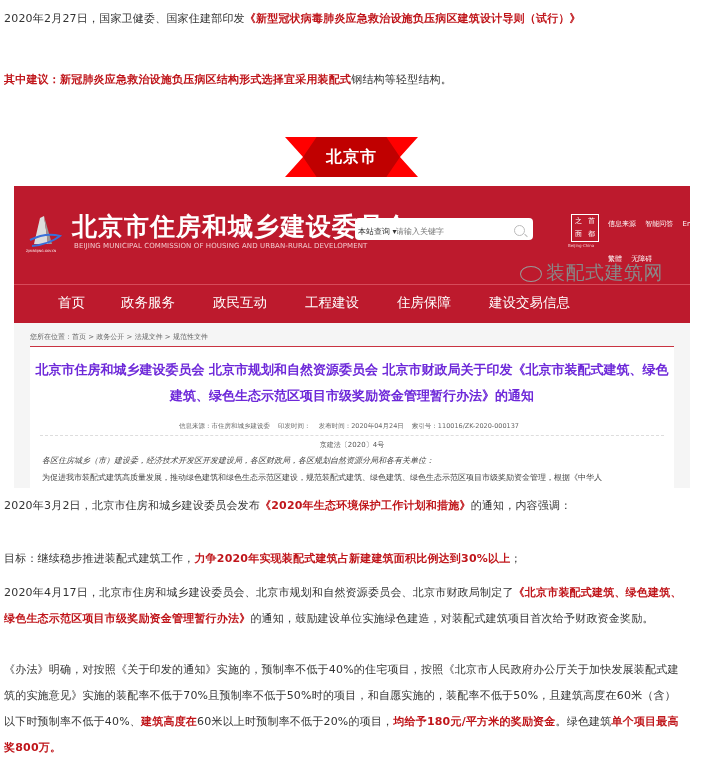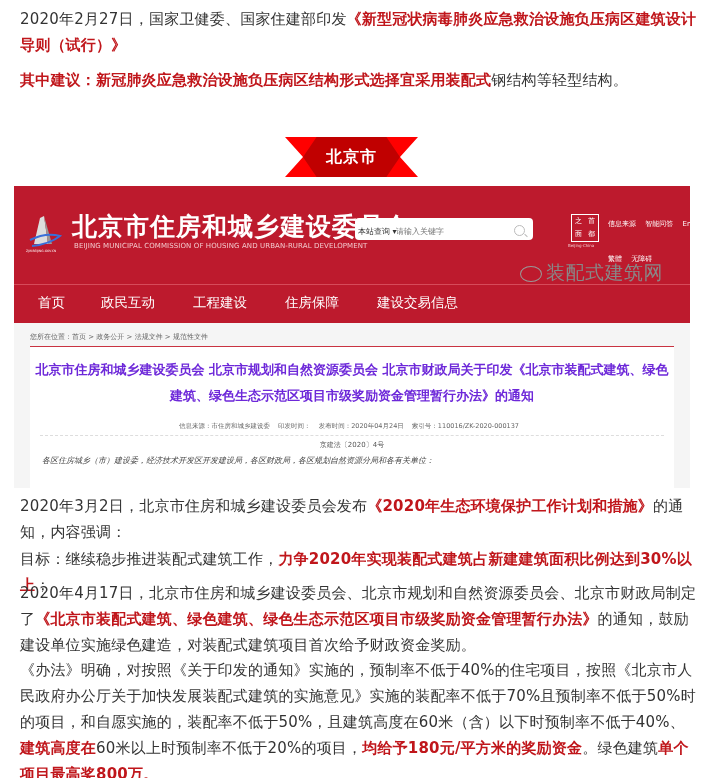--- a/index.html
+++ b/index.html
@@ -1,18 +1,18 @@
 <!DOCTYPE html>
 <html><head>
 <meta charset="utf-8">
 <style>
   html, body { margin:0; padding:0; background:#fff; }
   body { width:717px; height:778px; overflow:hidden; position:relative;
          font-family:"DejaVu Sans","Liberation Sans",sans-serif; color:#333; }
-  .para { position:absolute; left:20px; width:680px; font-size:15px; line-height:26px; letter-spacing:0.2px; }
+  .para { position:absolute; left:4px; width:680px; font-size:11px; line-height:26px; letter-spacing:0.2px; }
   .red { color:#c0161b; font-weight:bold; }
 
   
   .ribbon { position:absolute; left:285px; top:137px; width:133px; height:40px; }
   .ribbon .wing { position:absolute; top:0; width:40px; height:40px; background:#ff0000; }
   .ribbon .wing.l { left:0; clip-path:polygon(0 0,100% 0,100% 100%,0 100%,45% 50%); }
   .ribbon .wing.r { right:0; clip-path:polygon(0 0,100% 0,55% 50%,100% 100%,0 100%); }
   .ribbon .center { position:absolute; left:18px; right:18px; top:0; height:40px; background:#c00000;
       clip-path:polygon(14% 0,86% 0,100% 50%,86% 100%,14% 100%,0 50%);
       color:#fff; font-weight:bold; font-size:16px; line-height:40px; text-align:center; letter-spacing:1px;
@@ -31,21 +31,21 @@
   .search-icon:after { content:""; position:absolute; width:4px; height:1px; background:#bbb; right:-4px; bottom:-1px; transform:rotate(45deg); }
   .capital-logo { position:absolute; left:557px; top:28px; width:26px; height:26px; border:1px solid #fff; display:grid; grid-template-columns:1fr 1fr; font-size:7px; color:#fff; text-align:center; line-height:13px; }
   .capital-cap { position:absolute; left:554px; top:57px; font-size:4px; color:#f3c9cd; }
   .toplinks { position:absolute; left:594px; top:33px; font-size:7px; color:#fff; white-space:nowrap; }
   .toplinks span { margin-right:7px; }
   .toplinks2 { position:absolute; left:594px; top:52px; font-size:7px; color:#fff;margin-top:16px; }
   .toplinks2 span { margin-right:7px; }
 
   .site-nav { position:absolute; left:0; top:98px; width:676px; height:38px; background:#bd1a2d; border-top:1px solid #d64b5a; display:flex; }
   .site-nav .nav-item { color:#fff; font-size:13.5px; line-height:34px; padding-left:16px; margin-right:22px; white-space:nowrap; }
-  .site-nav .nav-item:first-child { padding-left:24px; margin-right:20px; }
+  .site-nav .nav-item:first-child { padding-left:44px; margin-right:20px; }
 
   .crumb { position:absolute; left:16px; top:146px; font-size:7px; color:#666; white-space:nowrap; }
   .article { position:absolute; left:16px; top:160px; width:644px; height:150px; background:#fff; border-top:1px solid #c93341; }
   .art-title { position:absolute; left:0; top:10px; width:644px; text-align:center; font-size:13px; font-weight:bold; color:#6d28d9; line-height:26px; }
   .art-meta { position:absolute; left:0; top:75px; width:644px; text-align:center; font-size:6.5px; color:#666; }
   .art-meta span { margin-right:6px; }
   .art-divider { position:absolute; left:10px; top:88px; width:624px; border-top:1px dashed #ddd; }
   .art-docno { position:absolute; left:0; top:93px; width:644px; text-align:center; font-size:7px; color:#555; }
   .art-line1 { position:absolute; left:12px; top:108px; font-size:8px; color:#444; white-space:nowrap;font-style:italic; }
   .art-line2 { position:absolute; left:12px; top:125px; font-size:8px; color:#444; white-space:nowrap; }
@@ -99,39 +99,41 @@
       <span>En</span>
     </div>
     <div class="toplinks2">
       <span>繁體</span>
       <span>无障碍</span>
     </div>
   </div>
 
   <div class="site-nav">
     <span class="nav-item">首页</span>
+    <span class="nav-item">政务服务</span>
     <span class="nav-item">政民互动</span>
     <span class="nav-item">工程建设</span>
     <span class="nav-item">住房保障</span>
     <span class="nav-item">建设交易信息</span>
   </div>
 
   <div class="crumb">您所在位置：首页 &gt; 政务公开 &gt; 法规文件 &gt; 规范性文件</div>
 
   <div class="article">
     <div class="art-title">北京市住房和城乡建设委员会 北京市规划和自然资源委员会 北京市财政局关于印发《北京市装配式建筑、绿色建筑、绿色生态示范区项目市级奖励资金管理暂行办法》的通知</div>
     <div class="art-meta">
       <span>信息来源：市住房和城乡建设委</span>
       <span>印发时间：</span>
       <span>发布时间：2020年04月24日</span>
       <span>索引号：110016/ZK-2020-000137</span>
     </div>
     <div class="art-divider"></div>
     <div class="art-docno">京建法〔2020〕4号</div>
     <div class="art-line1">各区住房城乡（市）建设委，经济技术开发区开发建设局，各区财政局，各区规划自然资源分局和各有关单位：</div>
+    <div class="art-line2">为促进我市装配式建筑高质量发展，推动绿色建筑和绿色生态示范区建设，规范装配式建筑、绿色建筑、绿色生态示范区项目市级奖励资金管理，根据《中华人</div>
   </div>
 </div>
 
 <div class="watermark">
   <span class="wechat-icon"></span><span>装配式建筑网</span>
 </div>
 
 <div class="para" style="top:493px;">
   <span>2020年3月2日，北京市住房和城乡建设委员会发布</span><span class="red">《2020年生态环境保护工作计划和措施》</span><span>的通知，内容强调：</span>
 </div>

